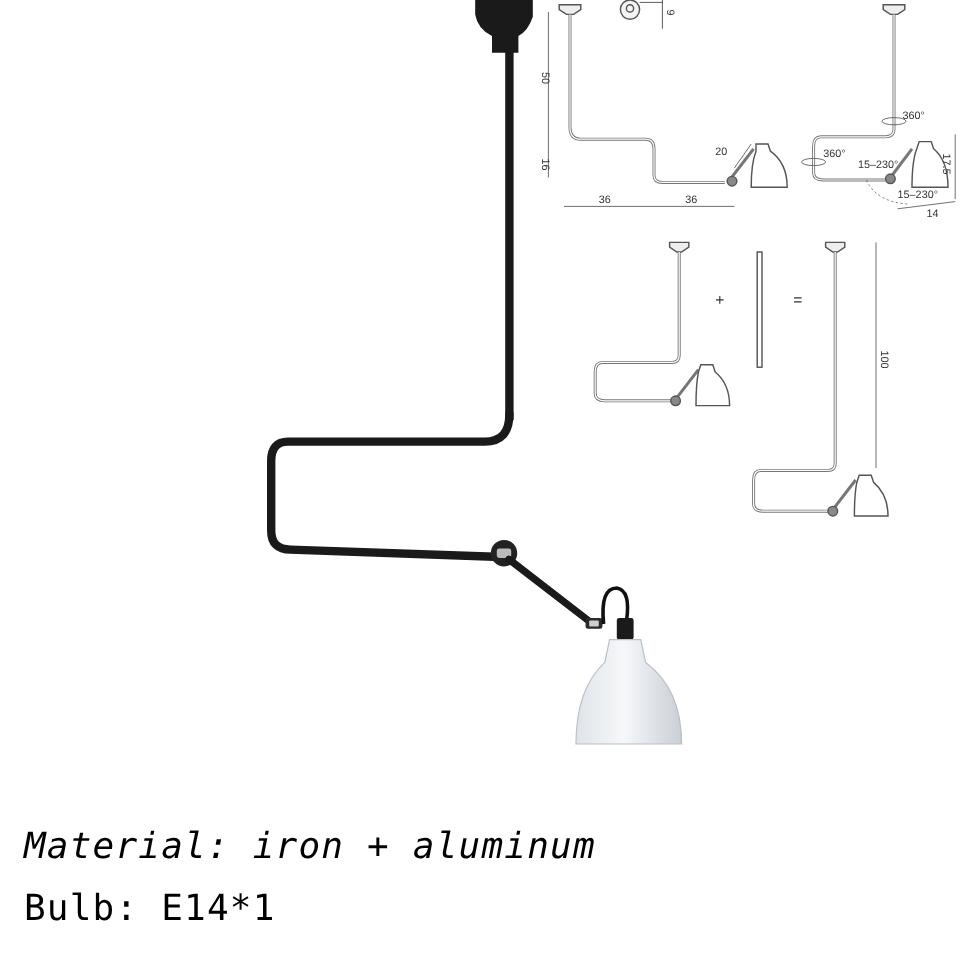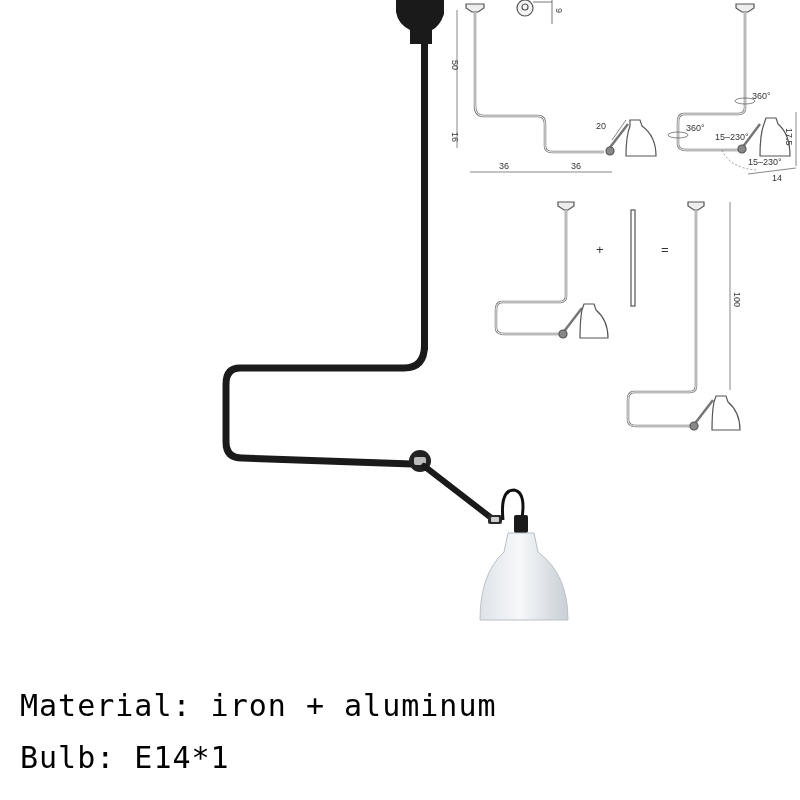--- a/index.html
+++ b/index.html
@@ -1,20 +1,20 @@
 <!DOCTYPE html>
 <html><head>
   <meta charset="utf-8">
   <style>
     html, body { margin: 0; padding: 0; background: #ffffff; }
     body { width: 800px; height: 800px; position: relative; overflow: hidden; font-family: "DejaVu Sans", sans-serif; }
     .canvas { position: absolute; left: 0; top: 0; width: 800px; height: 800px; }
     .dim-label { font-family: "Liberation Sans", sans-serif; font-size: 9px; fill: #333; }
     .spec { position: absolute; left: 20px; font-family: "DejaVu Sans Mono", monospace; font-size: 30px; color: #000; letter-spacing: 1px; white-space: pre; }
-    .spec-material { top: 688px; }
+    .spec-material { top: 688px; font-style: italic; }
     .spec-bulb { top: 740px; }
   </style>
 </head>
 <body>
 
 <svg class="canvas" viewBox="0 0 800 800" xmlns="http://www.w3.org/2000/svg">
 
   <g>
 
     <path d="M396 0 L444 0 L444 14 Q440 26 432 30 L432 44 L410 44 L410 30 Q398 24 396 12 Z" fill="#1a1a1a"></path>

